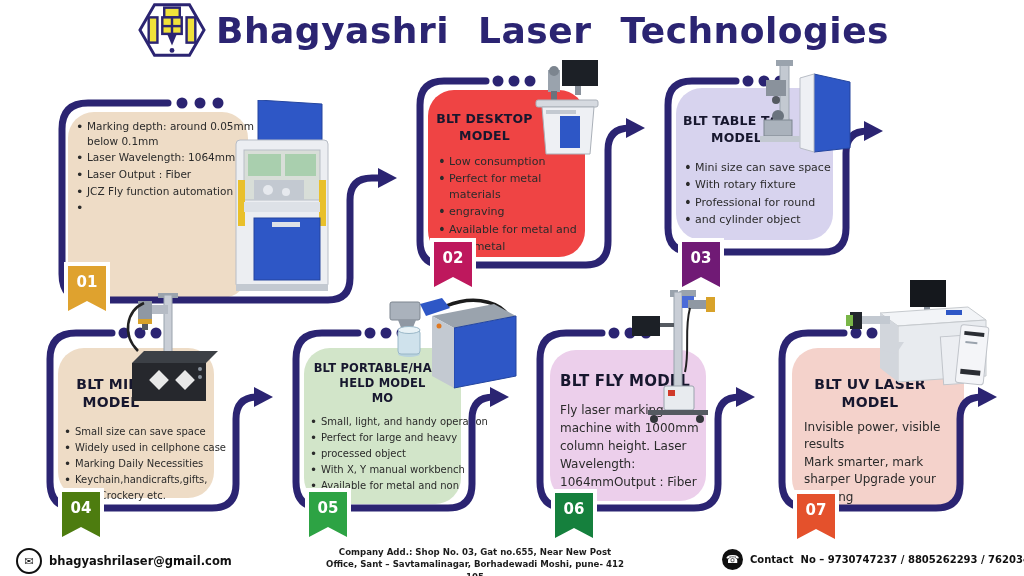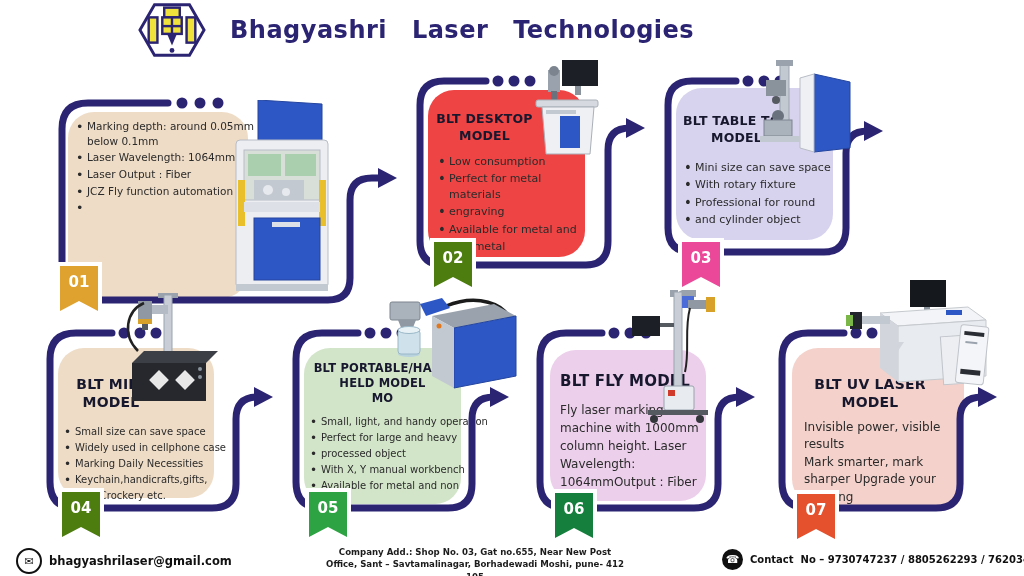--- a/index.html
+++ b/index.html
@@ -1,21 +1,21 @@
 <!DOCTYPE html>
 <html style="--navy: #2b2472; --logo_yellow: #f0e23a;"><head>
 <meta charset="utf-8">
 <style>
   html,body{margin:0;padding:0;background:#fff;}
   .stage{position:relative;width:1024px;height:576px;background:#ffffff;overflow:hidden;
          font-family:"DejaVu Sans","Liberation Sans",sans-serif;}
 
   
   .header{position:absolute;left:138px;top:2px;display:flex;align-items:center;gap:10px;z-index:6;}
-  .brand{margin:14px;font-size:24px;font-weight:800;color:var(--navy);word-spacing:16px;letter-spacing:0.5px;}
+  .brand{margin:0;font-size:36px;font-weight:800;color:var(--navy);word-spacing:16px;letter-spacing:0.5px;}
 
   
   .frames{position:absolute;left:0;top:0;z-index:3;pointer-events:none;}
 
   
   .card{position:absolute;border-radius:26px;z-index:1;}
   .card-title{margin:0;font-weight:bold;color:#17172e;text-align:center;line-height:1.32;
               white-space:pre-line;letter-spacing:0.2px;}
   .bullets{margin:0;padding:0 0 0 18px;list-style:none;color:#2b2b2b;}
   .bullets li{position:relative;white-space:pre;line-height:1.4;margin-bottom:2px;}
@@ -303,32 +303,32 @@
       <rect x="96" y="56" width="20" height="48" fill="#eceef2" stroke="#c0c4ca"></rect>
     </g>
     <g transform="rotate(6 128 76)">
       <rect x="112" y="46" width="28" height="58" rx="3" fill="#f4f5f8" stroke="#c0c4ca"></rect>
       <rect x="116" y="52" width="20" height="4" fill="#2a2d33"></rect>
       <rect x="116" y="90" width="20" height="5" fill="#2a2d33"></rect>
       <rect x="118" y="62" width="12" height="2" fill="#9aa3ad"></rect>
     </g>
   </svg>
 
-  <div class="badge" style="left:56px;top:262px">
+  <div class="badge" style="left:64px;top:262px">
     <div class="badge-inner" style="background: rgb(223, 162, 46);">
         <span class="badge-num">01</span>
       </div>
   </div>
   <div class="badge" style="left:430px;top:238px">
-    <div class="badge-inner" style="background: #4d7c0f;">
+    <div class="badge-inner" style="background: #be185d;">
         <span class="badge-num">02</span>
       </div>
   </div>
   <div class="badge" style="left:678px;top:238px">
-    <div class="badge-inner" style="background: #ec4899; text-align: center;">
+    <div class="badge-inner" style="background: #701a75; text-align: center;">
         <span class="badge-num">03</span>
       </div>
   </div>
   <div class="badge" style="left:58px;top:488px">
     <div class="badge-inner" style="background: #4d7c0f;">
         <span class="badge-num">04</span>
       </div>
   </div>
   <div class="badge" style="left:305px;top:488px">
     <div class="badge-inner" style="background: rgb(45, 163, 68);">

